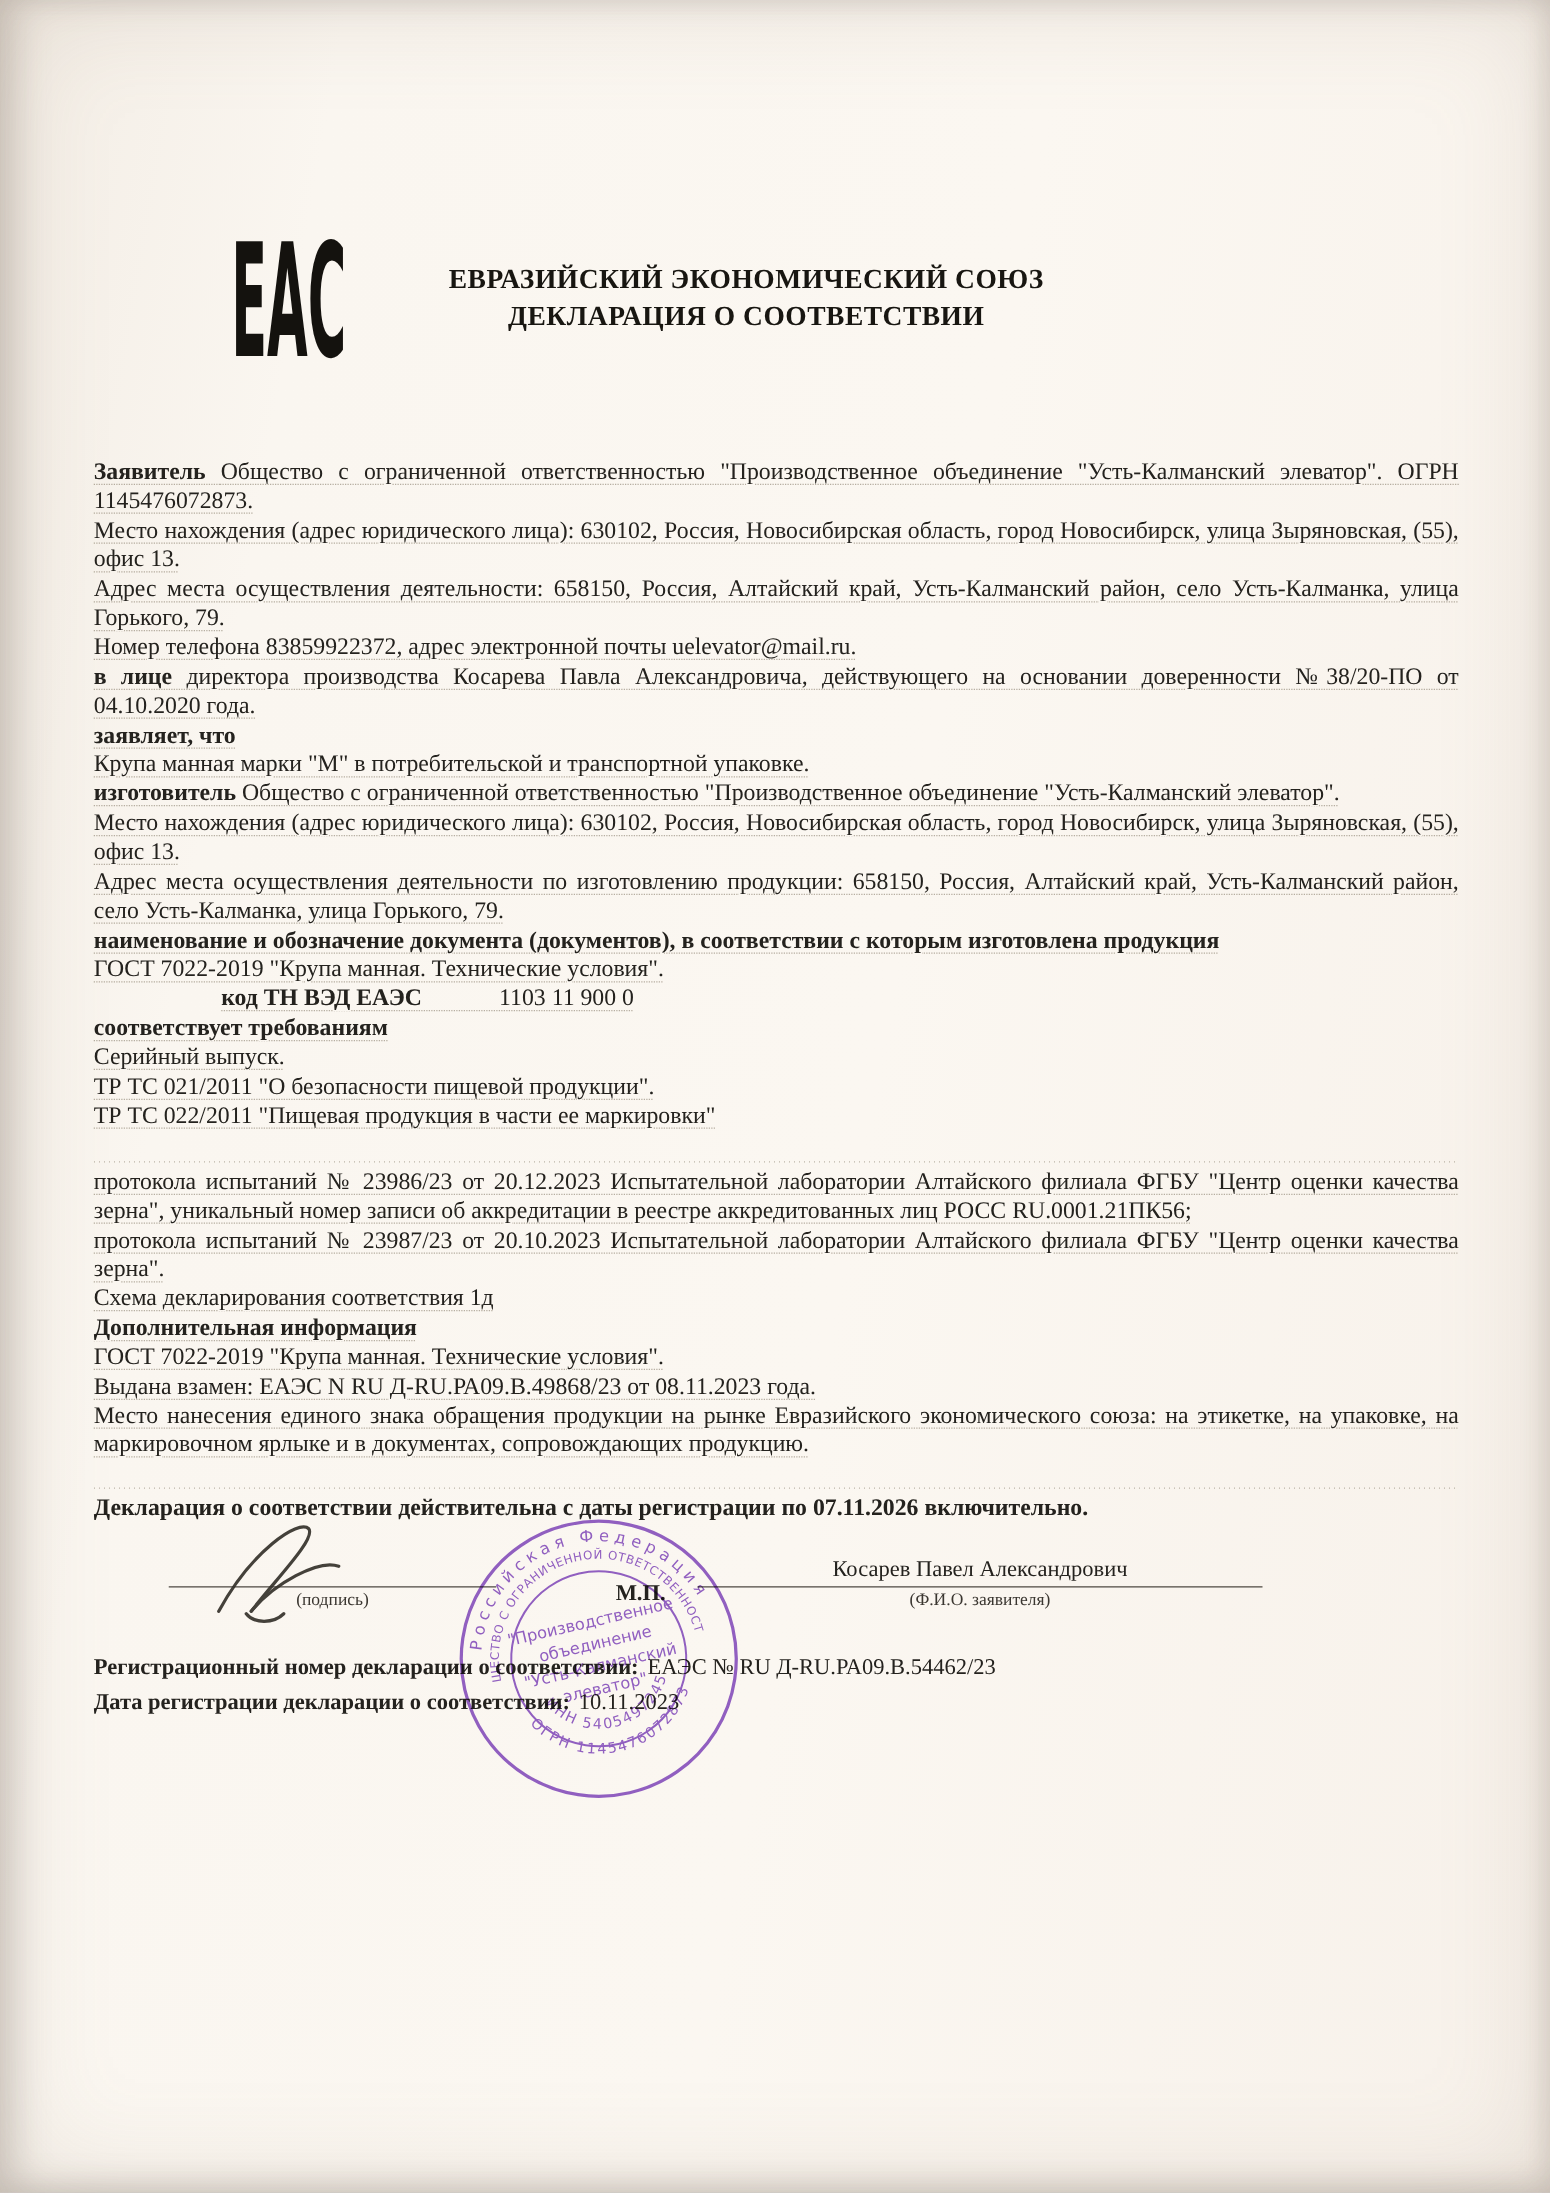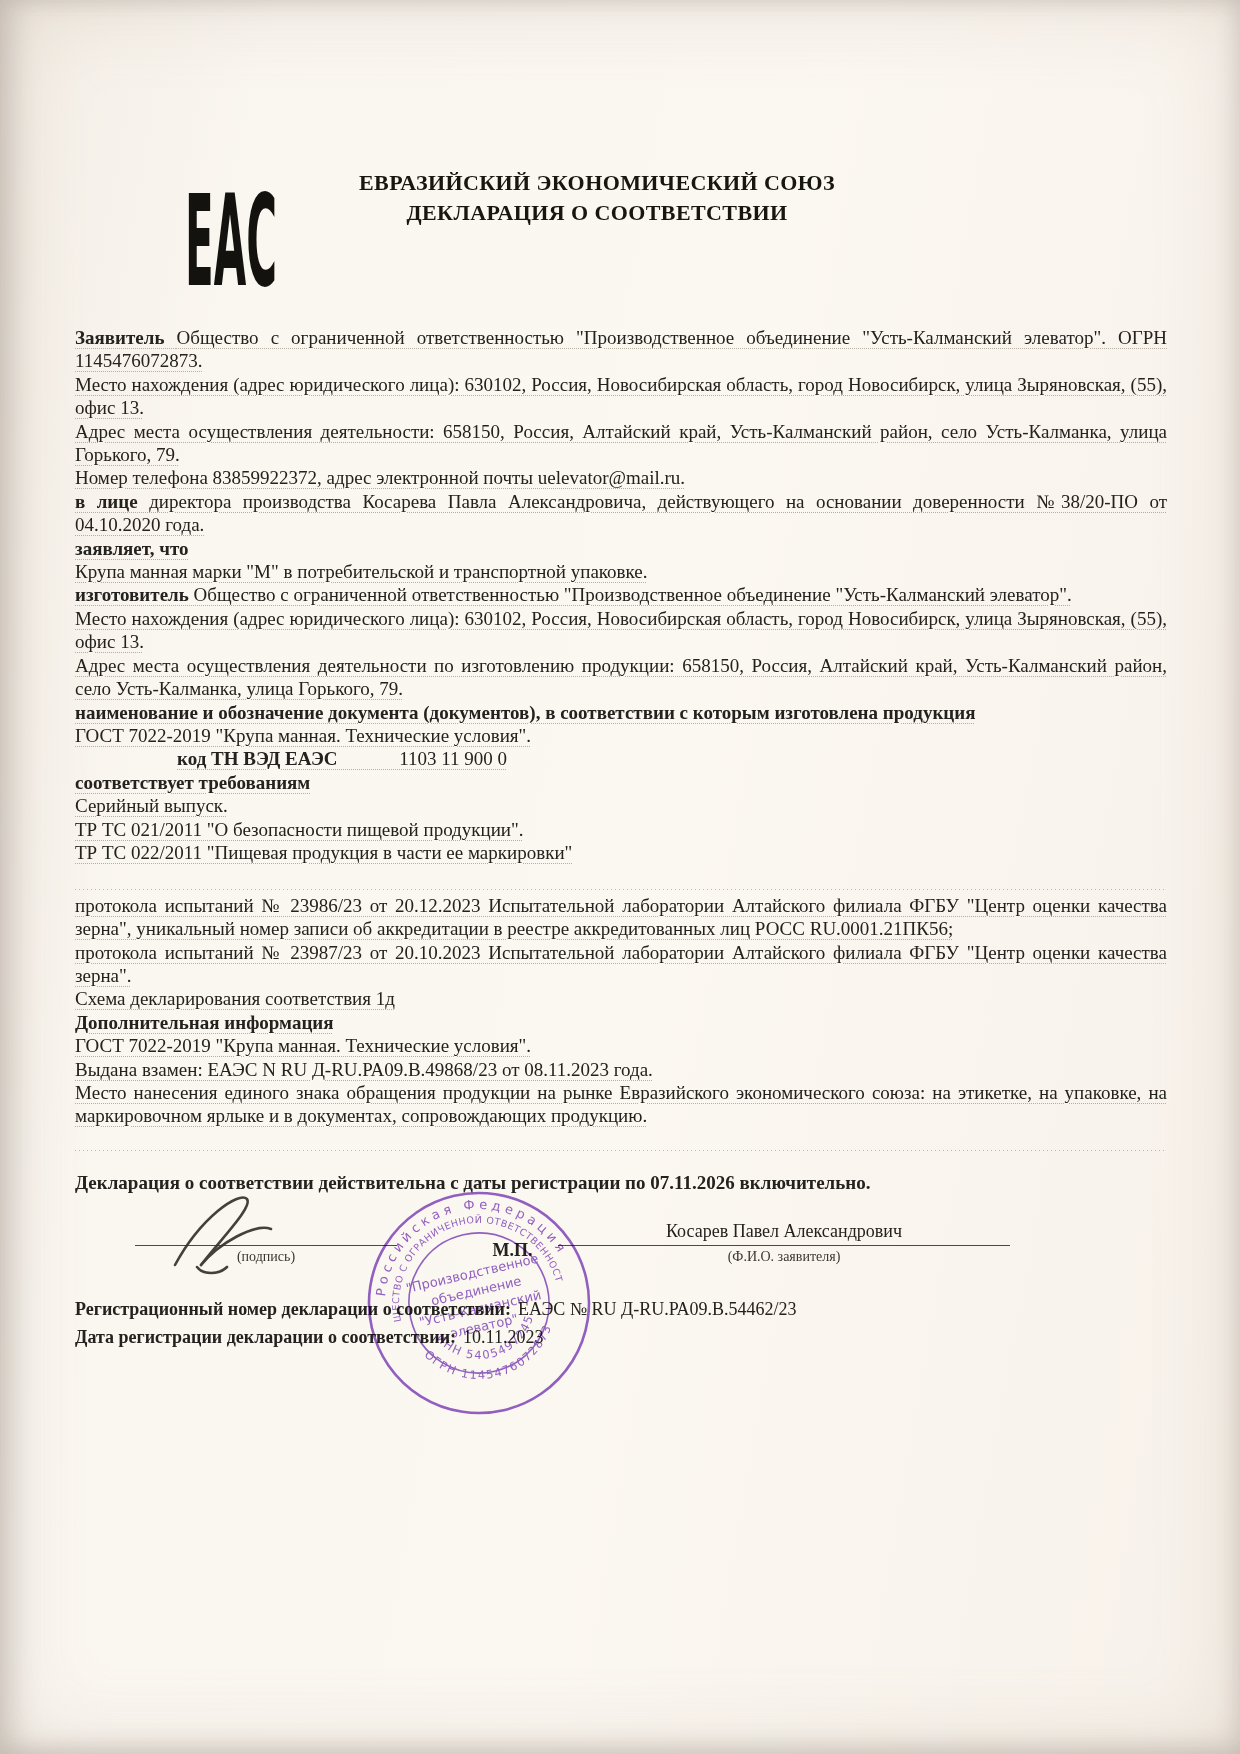--- a/index.html
+++ b/index.html
@@ -17,21 +17,21 @@
       inset 0 0 90px rgba(150,130,110,.20),
       inset 16px 0 26px rgba(110,100,95,.18),
       inset -8px 0 18px rgba(150,140,130,.12),
       inset 0 -10px 24px rgba(140,125,110,.14);
   }
 
   
   .header { position:relative; padding-top:168px; }
   .eac-logo { position:absolute; left:185px; top:190px; width:92px; height:100px; }
   .eac-logo svg text { fill:#14120e; }
-  .titles { text-align:center; padding-right:46px; }
+  .titles { text-align:center; padding-right:46px;margin-top:40px; }
   .title { font-size:22px; font-weight:bold; letter-spacing:.4px; line-height:30px; color:#181611; }
 
   
   .doc-body {
     width:1092px;
     margin:98px 0 0 75px;
     font-size:19px;
     line-height:23.4px;
   }
   .line {
@@ -120,21 +120,21 @@
       <div class="line"><span>ТР ТС 022/2011 "Пищевая продукция в части ее маркировки"</span></div>
       <div class="line dotfill" style="margin-top: 6px;">&nbsp;</div>
       <div class="line"><span>протокола испытаний № 23986/23 от 20.12.2023 Испытательной лаборатории Алтайского филиала ФГБУ "Центр оценки качества зерна", уникальный номер записи об аккредитации в реестре аккредитованных лиц РОСС RU.0001.21ПК56;</span></div>
       <div class="line"><span>протокола испытаний № 23987/23 от 20.10.2023 Испытательной лаборатории Алтайского филиала ФГБУ "Центр оценки качества зерна".</span></div>
       <div class="line"><span>Схема декларирования соответствия 1д</span></div>
       <div class="line"><span class="b">Дополнительная информация</span></div>
       <div class="line"><span>ГОСТ 7022-2019 "Крупа манная. Технические условия".</span></div>
       <div class="line"><span>Выдана взамен: ЕАЭС N RU Д-RU.РА09.В.49868/23 от 08.11.2023 года.</span></div>
       <div class="line"><span>Место нанесения единого знака обращения продукции на рынке Евразийского экономического союза: на этикетке, на упаковке, на маркировочном ярлыке и в документах, сопровождающих продукцию.</span></div>
       <div class="line dotfill" style="margin-top: 4px;">&nbsp;</div>
-      <div class="line nodot" style="margin-top: 16px;"><span class="b">Декларация о соответствии действительна с даты регистрации по 07.11.2026 включительно.</span></div>
+      <div class="line nodot" style=""><span class="b">Декларация о соответствии действительна с даты регистрации по 07.11.2026 включительно.</span></div>
     </div>
 
   <div class="sig-wrap">
 
     <div class="sig-row">
       <div class="sig-c sig-c1">
         <svg class="sig-stroke" viewBox="0 0 190 92">
           <g fill="none" stroke="#35312b" stroke-width="2.6" stroke-linecap="round" opacity=".92">
             <path d="M34,78 C60,30 98,4 106,12 C112,20 80,52 60,78"></path>
             <path d="M60,78 C78,56 114,36 130,42"></path>

